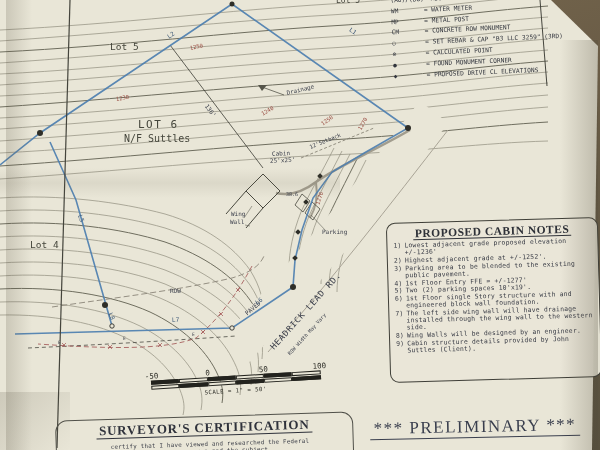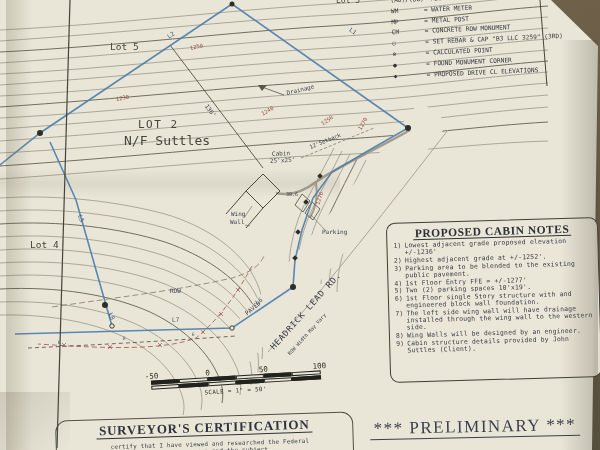--- a/index.html
+++ b/index.html
@@ -183,22 +183,22 @@
     </g>
 
     <g stroke="#44443c">
       <path d="M70,0 L57,448" stroke-width="1.2"></path>
       <path d="M540,0 L547,86" stroke-width="1"></path>
     </g>
   </svg>
 
   <div class="ml" style="left:336px;top:-3px;font-size:8px;">Lot 5</div>
   <div class="ml" style="left:110px;top:42px;font-size:9.5px;">Lot 5</div>
-  <div class="ml" style="left:138px;top:119px;font-size:11px;letter-spacing:1.5px;">LOT 2</div>
-  <div class="ml" style="left:124px;top:134px;font-size:13px;">N/F Suttles</div>
+  <div class="ml" style="left:138px;top:119px;font-size:11px;letter-spacing:1.5px;">LOT 6</div>
+  <div class="ml" style="left:124px;top:134px;font-size:10px;">N/F Suttles</div>
   <div class="ml" style="left:30px;top:240px;font-size:9.5px;text-align:center;">Lot 4</div>
   <div class="ml cad" style="left:287px;top:91px;font-size:5.8px;transform:rotate(-14deg);">Drainage</div>
   <div class="ml cad" style="left:310px;top:145px;font-size:5.5px;transform:rotate(-22deg);">12'Setback</div>
   <div class="ml cad" style="left:272px;top:151px;font-size:6px;transform:rotate(-3deg);">Cabin</div>
   <div class="ml cad" style="left:270px;top:158px;font-size:6px;transform:rotate(-3deg);">25'x25'</div>
   <div class="ml cad" style="left:231px;top:211px;font-size:6px;">Wing</div>
   <div class="ml cad" style="left:230px;top:219px;font-size:6px;">Wall</div>
   <div class="ml cad" style="left:322px;top:229px;font-size:6px;">Parking</div>
   <div class="ml cad" style="left:272px;top:344px;font-size:8.5px;letter-spacing:.8px;transform:rotate(-48deg);">HEADRICK LEAD RD.</div>
   <div class="ml cad" style="left:289px;top:352px;font-size:5px;transform:rotate(-48deg);">ROW Width May Vary</div>

